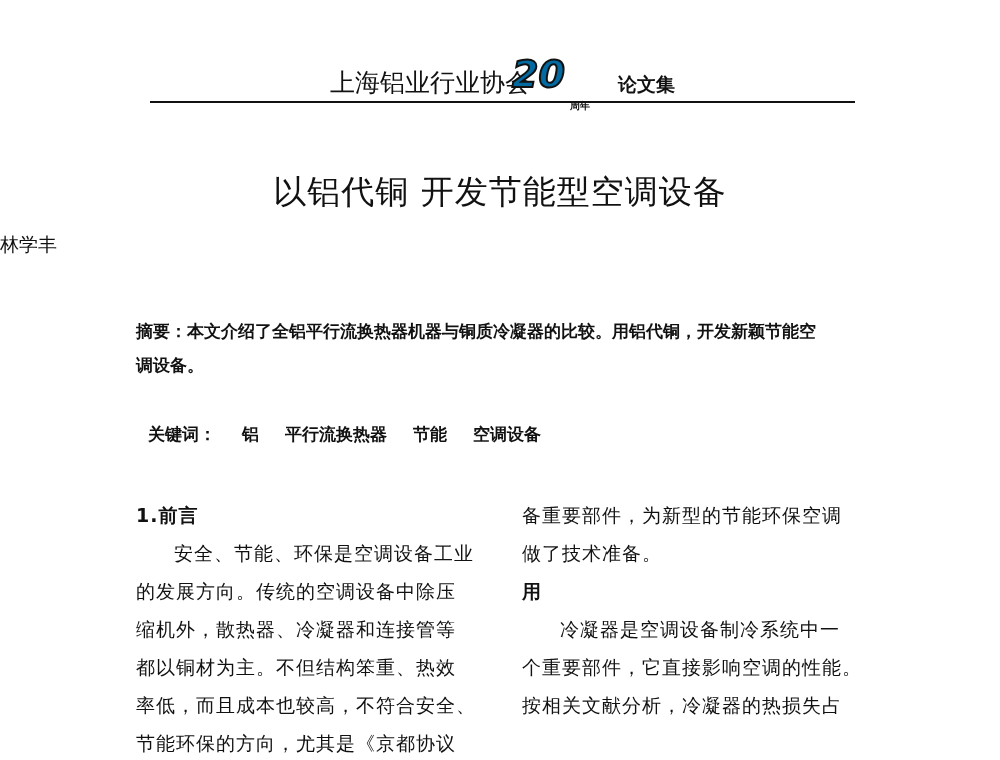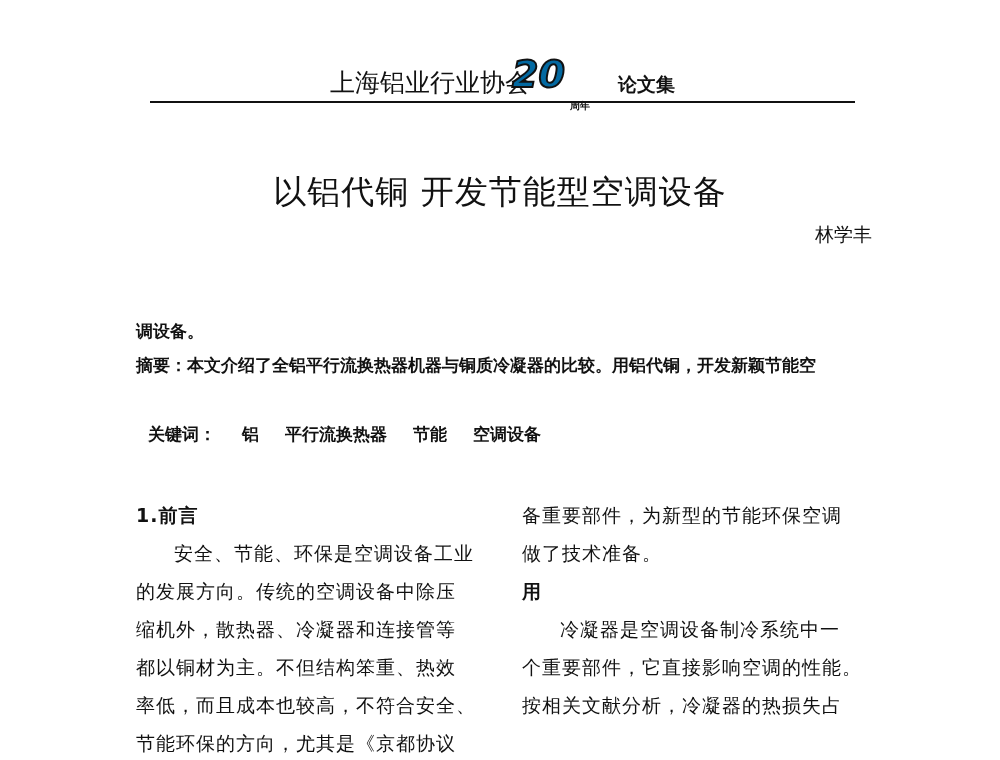--- a/index.html
+++ b/index.html
@@ -29,21 +29,21 @@
     position: absolute; left: 618px; top: 14px; font-size: 19px; font-weight: bold;
   }
   .header-rule {
     position: absolute; left: 150px; top: 101px; width: 705px; height: 2px; background: #111;
   }
   .title {
     position: absolute; left: 0; top: 170px; width: 1000px; text-align: center;
     font-size: 33px; font-family: "DejaVu Sans", sans-serif; font-weight: normal; letter-spacing: 1px;
   }
   .author {
-    position: absolute; left: 0; top: 222px; width: 872px; text-align: right;
+    position: absolute; left: 0; top: 232px; width: 872px; text-align: left;
     font-size: 19px; font-family: "DejaVu Sans", sans-serif;
   }
   .abstract {
     position: absolute; left: 136px; top: 314px; width: 725px;
     font-size: 17px; font-weight: bold; line-height: 34px; font-family: "DejaVu Sans", sans-serif;
   }
   .keywords {
     position: absolute; left: 136px; top: 423px; font-size: 17px; font-weight: bold;
     font-family: "DejaVu Sans", sans-serif; white-space: pre; margin-left: 12px;
   }
@@ -68,22 +68,22 @@
     <span class="header-logo-sub">周年</span>
   </div>
   <span class="header-right">论文集</span>
 </div>
 <div class="header-rule"></div>
 
 <div class="title">以铝代铜  开发节能型空调设备</div>
 <div class="author">林学丰</div>
 
 <div class="abstract">
+  <div class="line">摘要：本文介绍了全铝平行流换热器机器与铜质冷凝器的比较。用铝代铜，开发新颖节能空</div>
   <div class="line">调设备。</div>
-  <div class="line">摘要：本文介绍了全铝平行流换热器机器与铜质冷凝器的比较。用铝代铜，开发新颖节能空</div>
 </div>
 
 <div class="keywords"><span class="kw">关键词：</span><span class="kw">铝</span><span class="kw">平行流换热器</span><span class="kw">节能</span><span class="kw">空调设备</span></div>
 
 <div class="col col-left">
   <div class="line section-h">1.前言</div>
   <div class="line p">安全、节能、环保是空调设备工业</div>
   <div class="line">的发展方向。传统的空调设备中除压</div>
   <div class="line">缩机外，散热器、冷凝器和连接管等</div>
   <div class="line">都以铜材为主。不但结构笨重、热效</div>

